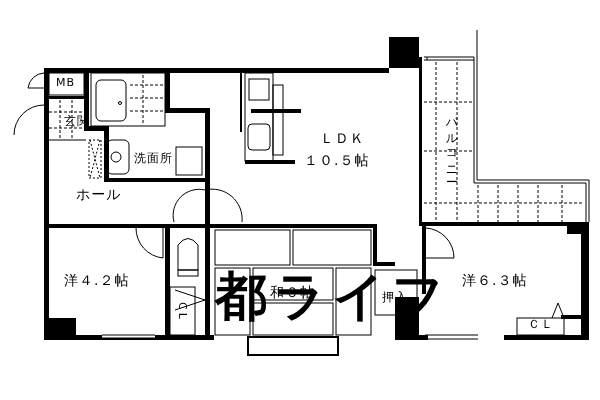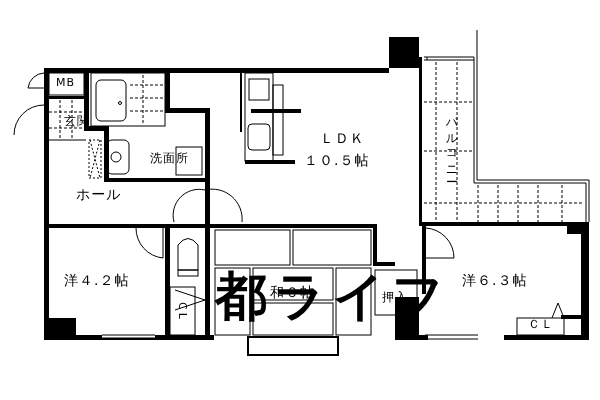--- a/index.html
+++ b/index.html
@@ -152,21 +152,21 @@
     <line x1="425" y1="335" x2="478" y2="335"></line>
     <line x1="425" y1="339" x2="478" y2="339"></line>
     <line x1="490" y1="223" x2="560" y2="223"></line>
   </g>
 </svg>
 
 <div class="wm">都ライフ</div>
 
 <div class="lbl lbl-sm" style="left:56px;top:76px;font-size:11px;">MB</div>
 <div class="lbl lbl-sm" style="left:52px;top:113px;margin-left:12px;">玄関</div>
-<div class="lbl lbl-sm" style="left:150px;top:150px;text-align:right;">洗面所</div>
+<div class="lbl lbl-sm" style="left:134px;top:150px;text-align:right;">洗面所</div>
 <div class="lbl" style="left:76px;top:186px;">ホール</div>
 <div class="lbl" style="left:320px;top:130px;">ＬＤＫ</div>
 <div class="lbl" style="left:304px;top:152px;">１０.５帖</div>
 <div class="lbl lbl-sm vert" style="left:443px;top:108px;">バルコニー</div>
 <div class="lbl" style="left:64px;top:272px;">洋４.２帖</div>
 <div class="lbl" style="left:270px;top:284px;">和６帖</div>
 <div class="lbl lbl-sm" style="left:382px;top:289px;">押入</div>
 <div class="lbl" style="left:462px;top:272px;text-align:center;">洋６.３帖</div>
 <div class="lbl lbl-sm vert" style="left:176px;top:302px;font-size:11px;">CL</div>
 <div class="lbl lbl-sm" style="left:528px;top:316px;">ＣＬ</div>

